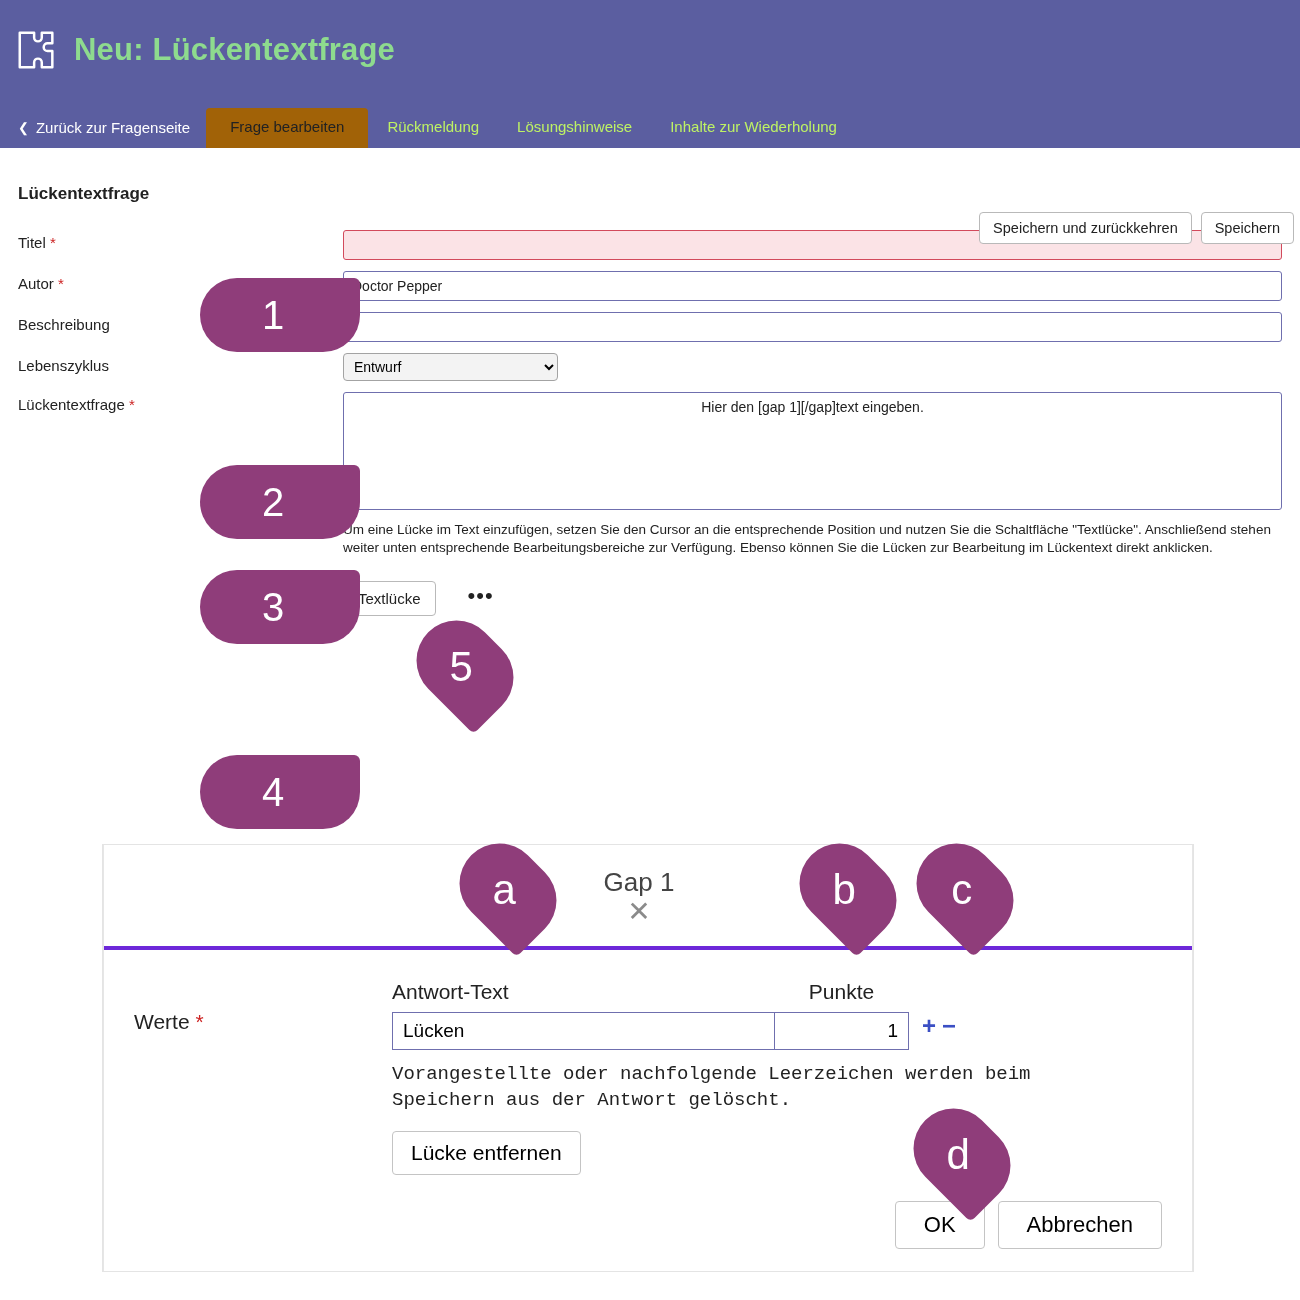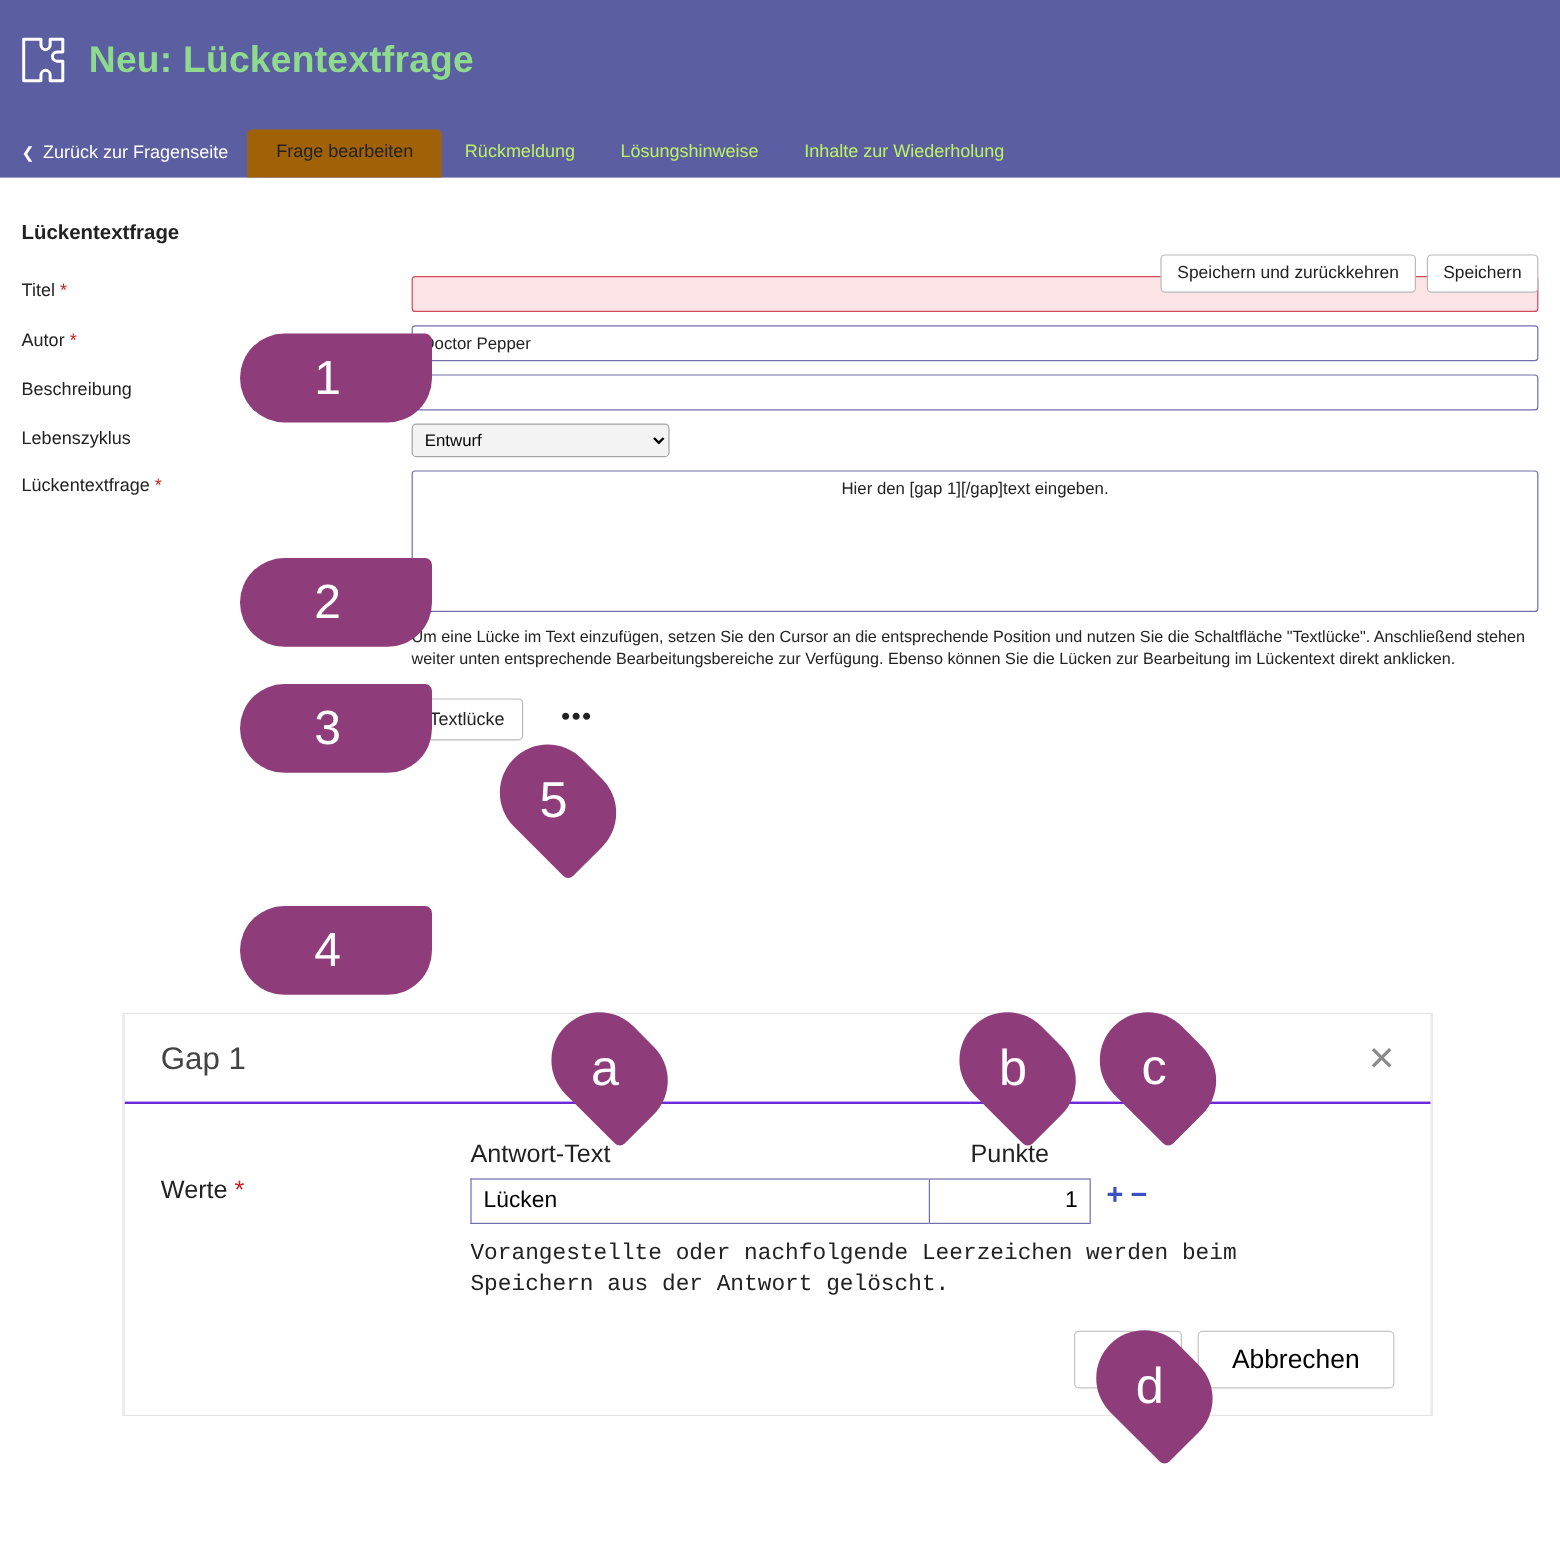--- a/index.html
+++ b/index.html
@@ -80,21 +80,21 @@
     position: relative;
   }
   .section-title {
     font-size: 17px;
     font-weight: bold;
     margin-top: 36px;
     margin-bottom: 0;
   }
   .save-buttons {
     position: absolute;
-    right: 18px;
+    right: 6px;
     top: 28px;
     display: flex;
     gap: 9px;
   }
   .btn {
     background: #ffffff;
     border: 1px solid #b9b9b9;
     border-radius: 4px;
     font-size: 14.5px;
     font-family: "Liberation Sans", sans-serif;
@@ -202,22 +202,23 @@
     box-shadow: 0 0 0 1px #e4e4e4;
     border-left: 1px solid #e6e6e6;
     border-right: 1px solid #e6e6e6;
     padding: 0 0 22px 0;
     box-sizing: border-box;
   }
   .modal-head {
     display: flex;
     align-items: center;
     justify-content: space-between;
-    padding: 22px 29px 20px 30px;
-    border-bottom: 2px solid #6d28d9;
+    padding: 22px 48px 20px 30px;
+    border-bottom: 4px solid #6d28d9;
+    flex-direction: column;
   }
   .modal-title {
     font-size: 26px;
     color: #444444;
   }
   .modal-close {
     font-size: 28px;
     color: #8b8b8b;
     line-height: 1;
     cursor: pointer;
@@ -469,20 +470,21 @@
       <div class="vrow">
         <input class="answer" type="text" value="Lücken" style="">
         <input class="points" type="text" value="1" style="">
         <span class="plusminus">
           <span>+</span><span>−</span>
         </span>
       </div>
 
       <div class="note">Vorangestellte oder nachfolgende Leerzeichen werden beim Speichern aus der Antwort gelöscht.</div>
 
+      <button class="btn-remove">Lücke entfernen</button>
     </div>
   </div>
 
   <div class="modal-foot">
     <button class="btn-lg">OK</button>
     <button class="btn-lg">Abbrechen</button>
   </div>
 </div>
 
 <div class="marker right" style="left:200px; top:278px;">

